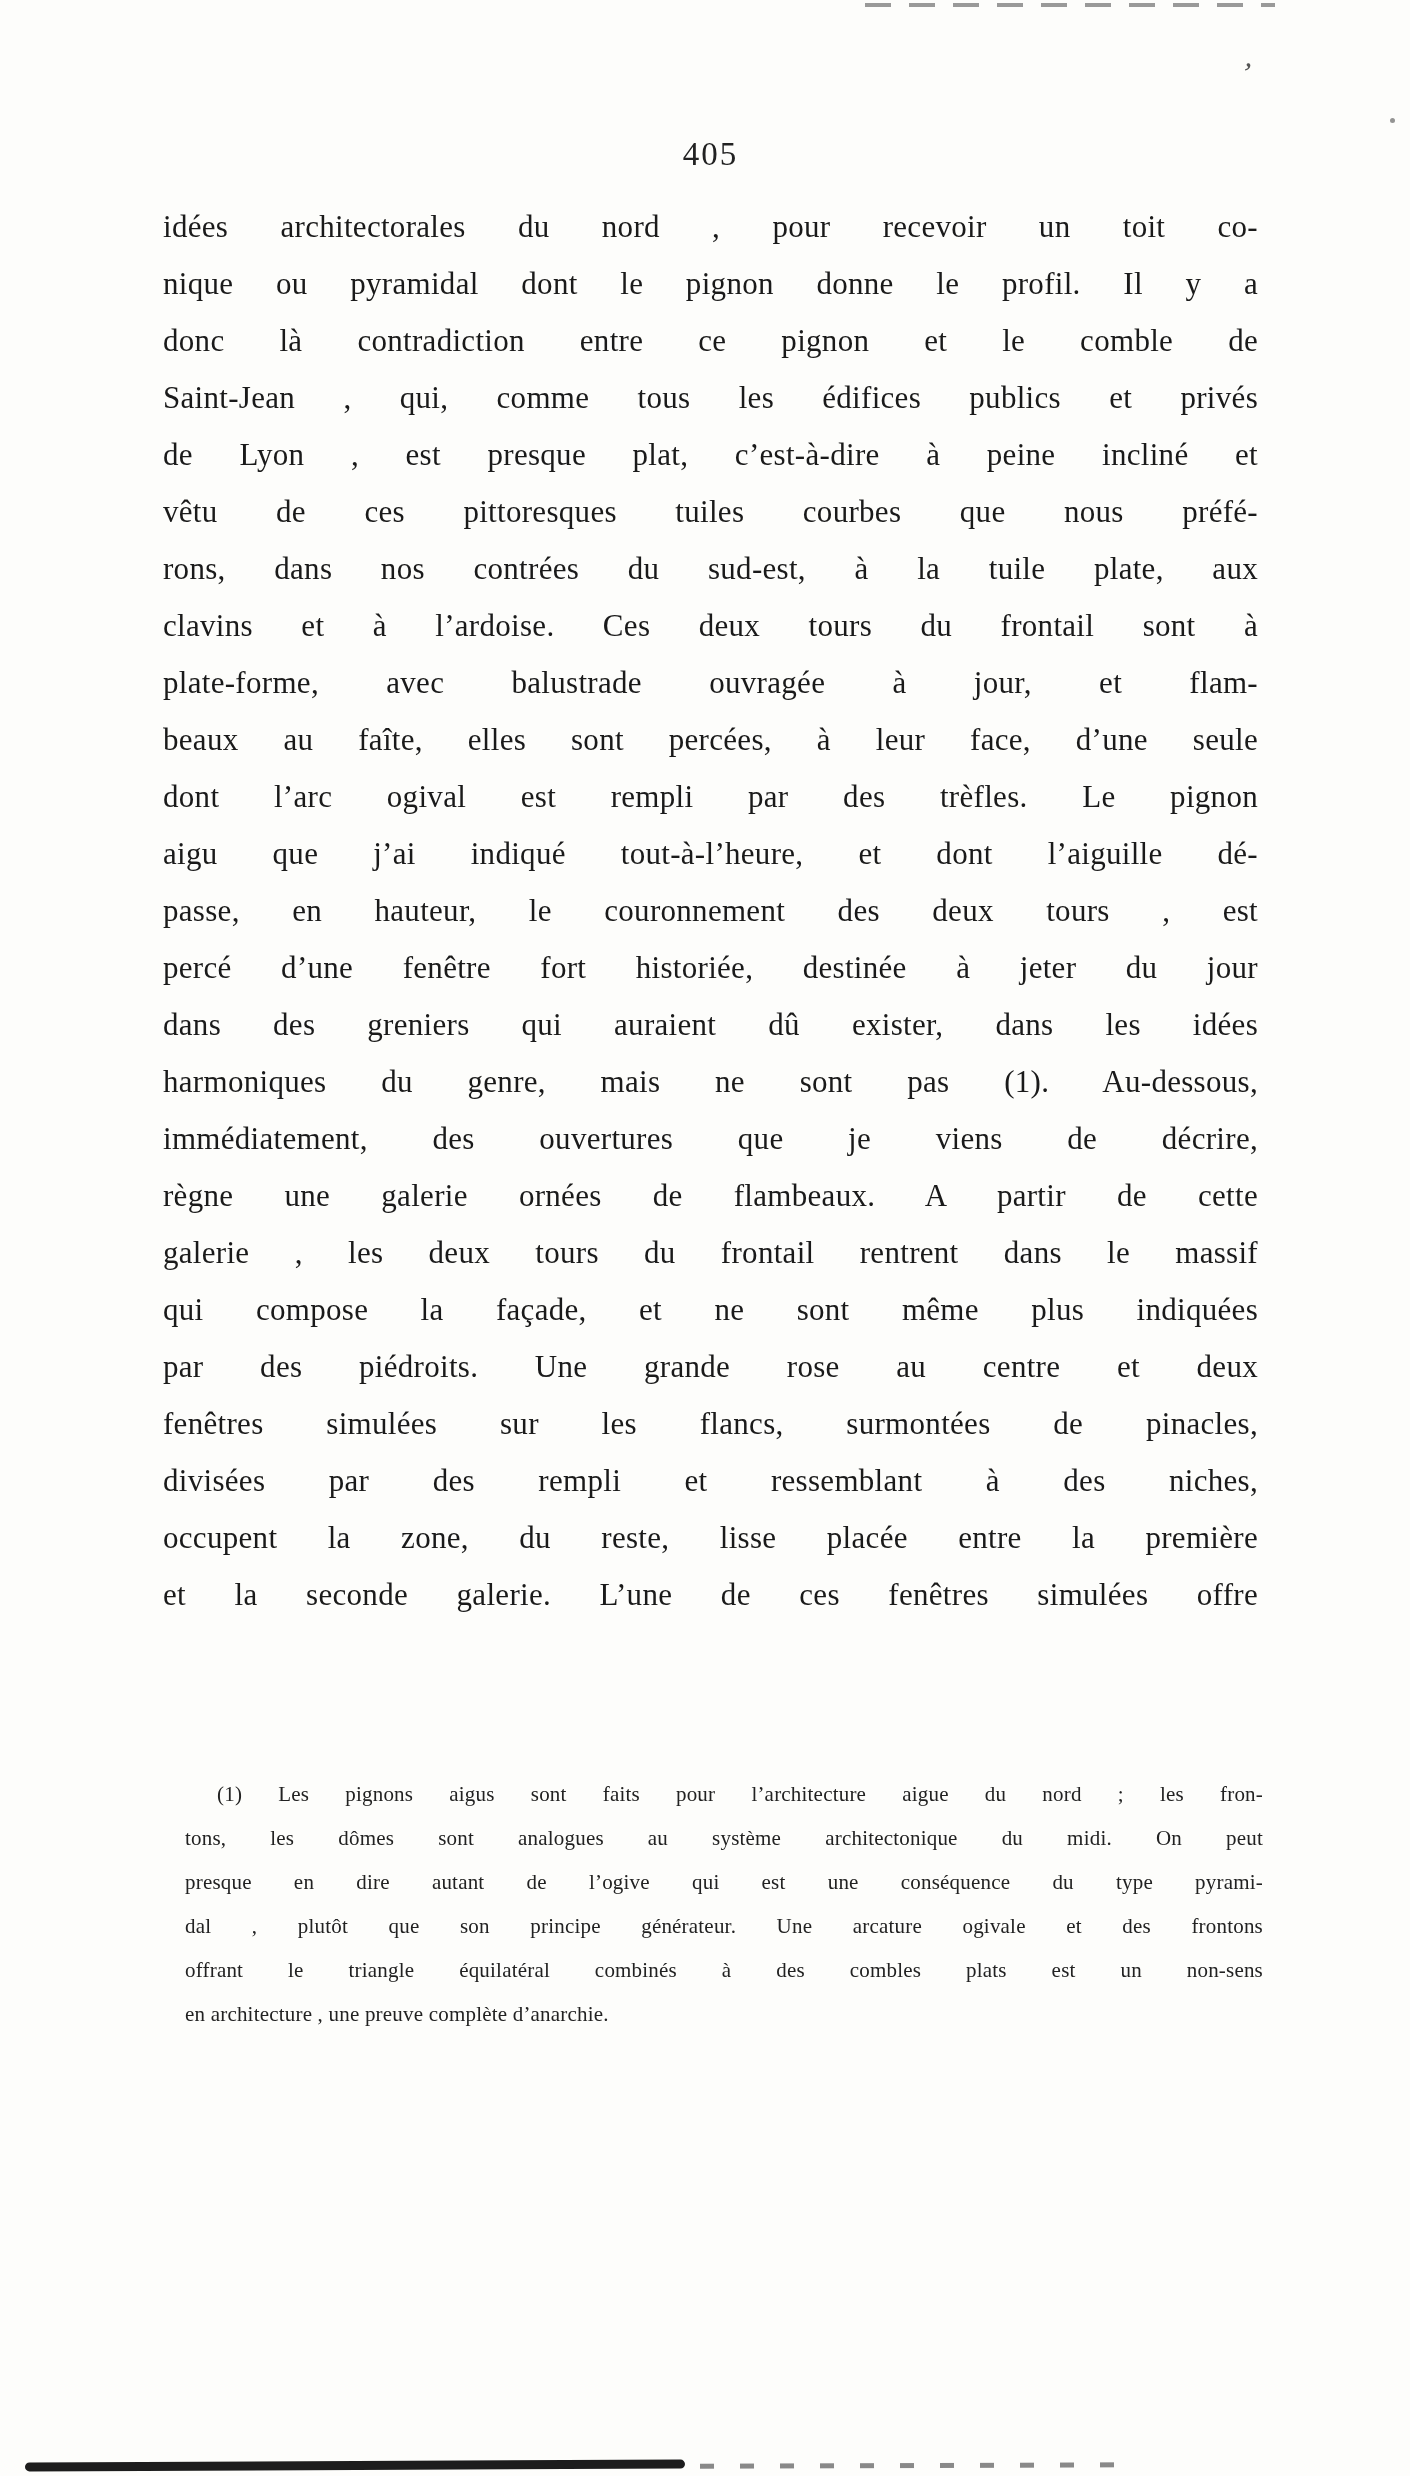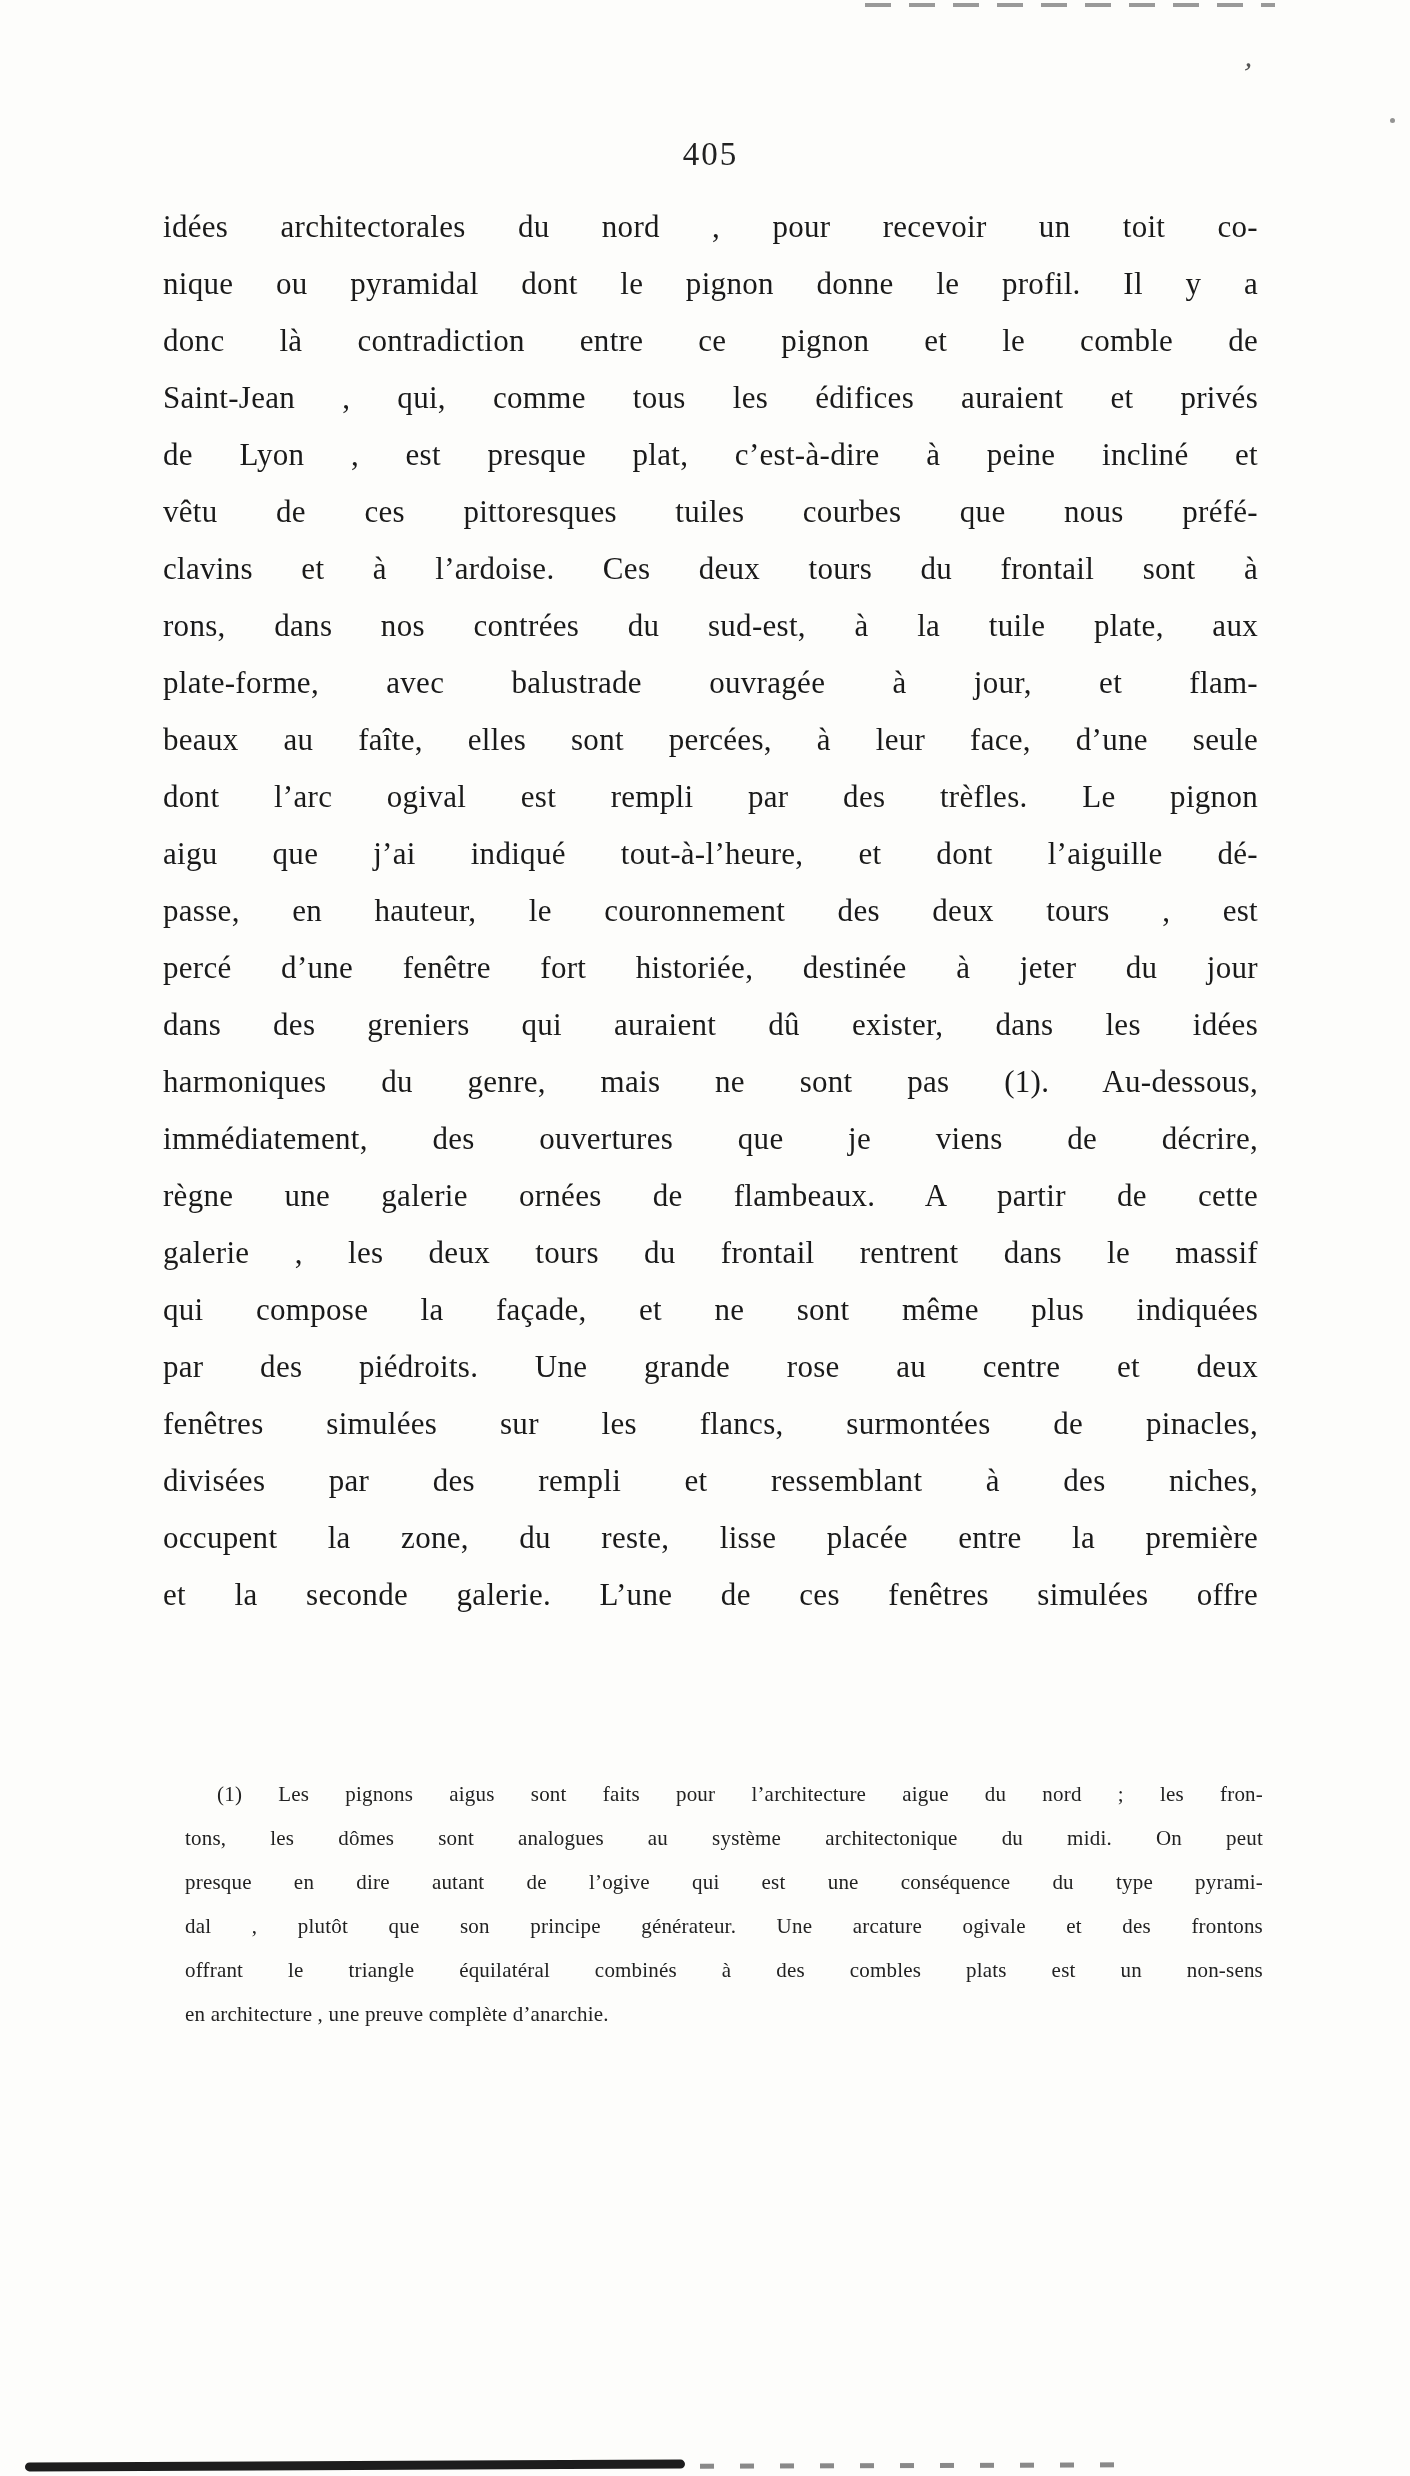--- a/index.html
+++ b/index.html
@@ -125,25 +125,25 @@
   <div class="artifact-top-dashes"></div>
   <div class="artifact-top-mark">’</div>
   <div class="artifact-corner-dot"></div>
 
   <div class="page-number">405</div>
 
   <div class="main-text">
     <div class="line">idées architectorales du nord , pour recevoir un toit co-</div>
     <div class="line">nique ou pyramidal dont le pignon donne le profil. Il y a</div>
     <div class="line">donc là contradiction entre ce pignon et le comble de</div>
-    <div class="line">Saint-Jean , qui, comme tous les édifices auraient et privés</div>
+    <div class="line">Saint-Jean , qui, comme tous les édifices publics et privés</div>
     <div class="line">de Lyon , est presque plat, c’est-à-dire à peine incliné et</div>
     <div class="line">vêtu de ces pittoresques tuiles courbes que nous préfé-</div>
+    <div class="line">rons, dans nos contrées du sud-est, à la tuile plate, aux</div>
     <div class="line">clavins et à l’ardoise. Ces deux tours du frontail sont à</div>
-    <div class="line">rons, dans nos contrées du sud-est, à la tuile plate, aux</div>
     <div class="line">plate-forme, avec balustrade ouvragée à jour, et flam-</div>
     <div class="line">beaux au faîte, elles sont percées, à leur face, d’une seule</div>
     <div class="line">dont l’arc ogival est rempli par des trèfles. Le pignon</div>
     <div class="line">aigu que j’ai indiqué tout-à-l’heure, et dont l’aiguille dé-</div>
     <div class="line">passe, en hauteur, le couronnement des deux tours , est</div>
     <div class="line">percé d’une fenêtre fort historiée, destinée à jeter du jour</div>
     <div class="line">dans des greniers qui auraient dû exister, dans les idées</div>
     <div class="line">harmoniques du genre, mais ne sont pas (1). Au-dessous,</div>
     <div class="line">immédiatement, des ouvertures que je viens de décrire,</div>
     <div class="line">règne une galerie ornées de flambeaux. A partir de cette</div>

